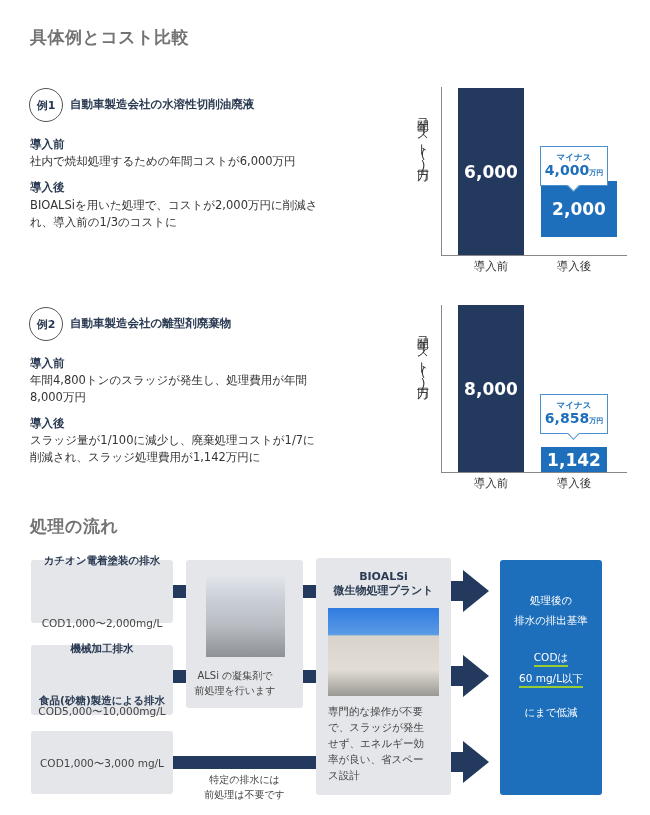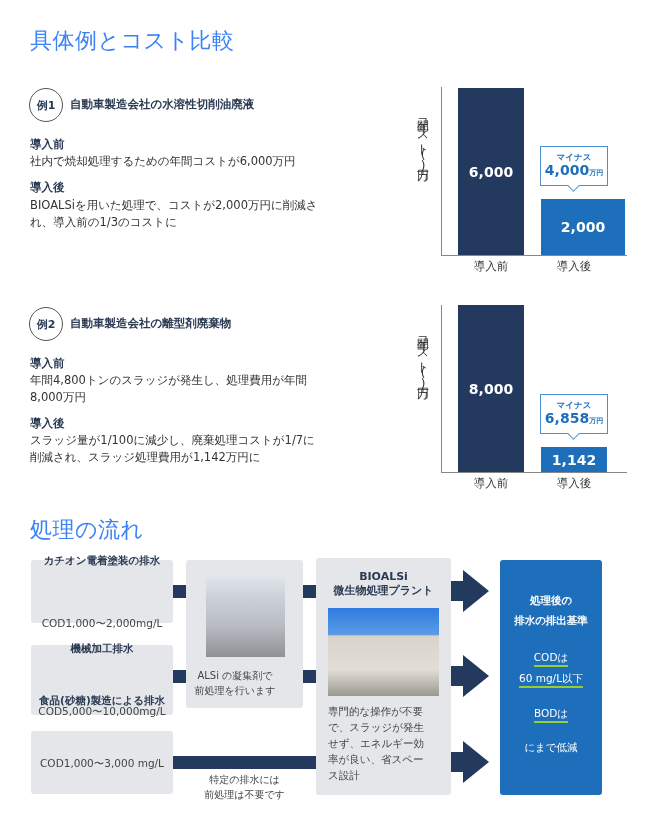--- a/index.html
+++ b/index.html
@@ -1,48 +1,48 @@
 <!DOCTYPE html>
 <html><head>
 <meta charset="utf-8">
 <style>
   * { box-sizing: border-box; margin: 0; padding: 0; }
   body { width: 650px; height: 815px; background: #ffffff; position: relative; overflow: hidden;
          font-family: "DejaVu Sans", "Liberation Sans", sans-serif; color: #333; }
   .abs { position: absolute; }
-  .h1 { font-size: 22px; font-weight: normal; color: #3b82f6; letter-spacing: 0.5px; }
+  .h1 { font-size: 17px; font-weight: bold; color: #737373; letter-spacing: 0.5px; }
   .badge { width: 34px; height: 34px; border: 1px solid #555; border-radius: 50%;
            font-size: 11px; font-weight: bold; color: #2a3a52; display: flex; align-items: center; justify-content: center; }
   .ex-title { font-size: 11.5px; font-weight: bold; color: #2a3a52; }
   .lbl { font-size: 11.5px; font-weight: bold; color: #2a3a52; }
   .txt { font-size: 11.5px; color: #333; line-height: 17px; }
   .axis-v { width: 1px; background: #888; }
   .axis-h { height: 1px; background: #888; }
   .ylabel { font-size: 12px; color: #333; writing-mode: vertical-rl; text-orientation: upright; letter-spacing: -1px; }
-  .bar { display: flex; align-items: center; justify-content: center; color: #fff; font-weight: bold; font-size: 14px; }
+  .bar { display: flex; align-items: center; justify-content: center; color: #fff; font-weight: bold; font-size: 17px; }
   .bar.before { background: #233a5e; }
   .bar.after { background: #1e6fbb; }
   .xtick { font-size: 11.5px; color: #333; width: 66px; text-align: center; }
   .callout { border: 1px solid #4a90d0; background: #fff; text-align: center; color: #1e6fbb; font-weight: bold; }
   .callout .c1 { font-size: 8.5px; line-height: 10px; margin-top: 5px; }
   .callout .c2 { font-size: 14px; line-height: 16px; }
   .callout .c2 small { font-size: 7px; }
   .callout-tip { width: 9px; height: 9px; background: #fff; border-right: 1px solid #4a90d0; border-bottom: 1px solid #4a90d0; transform: rotate(45deg); }
   .box { background: #e4e6ea; border-radius: 3px; }
   .src { display: flex; flex-direction: column; align-items: center; justify-content: center; text-align: center; gap: 48px; }
   .src .t { font-size: 10.5px; font-weight: bold; color: #2a3a52; }
   .src .v { font-size: 10.5px; color: #444; line-height: 14px; }
   .conn { background: #233a5e; }
   .photo1 { background: linear-gradient(180deg, #dfe4ea 0%, #c9ced6 30%, #b9bcc2 60%, #8e9196 100%); }
   .photo2 { background: linear-gradient(180deg, #2f7be0 0%, #5a9be6 30%, #d8d4cc 32%, #e2ded6 70%, #9a9892 100%); }
   .small { font-size: 10px; color: #444; line-height: 15px; text-align: center; }
   .arrow { width: 0; height: 0; border-top: 21px solid transparent; border-bottom: 21px solid transparent; border-left: 26px solid #233a5e; }
   .arrow-stem { background: #233a5e; }
   .result { background: #1e6fbb; border-radius: 3px; color: #fff; text-align: center; }
-  .result .hd { font-size: 10.5px; font-weight: bold; line-height: 20px; }
+  .result .hd { font-size: 10.5px; font-weight: normal; line-height: 20px; }
   .result .ul { font-size: 10.5px; line-height: 16px; display: inline-block; border-bottom: 2px solid #9acd32; }
   .result .ft { font-size: 10.5px; }
 </style>
 </head>
 <body>
 
 <div class="abs h1" style="left:30px; top:26px;">具体例とコスト比較</div>
 
 <div class="abs badge" style="left:29px; top:88px;text-align:right;">例1</div>
 <div class="abs ex-title" style="left:70px; top:97px;">自動車製造会社の水溶性切削油廃液</div>
@@ -52,21 +52,21 @@
 <div class="abs txt" style="left:30px; top:197px;">BIOALSiを用いた処理で、コストが2,000万円に削減さ</div>
 <div class="abs txt" style="left:30px; top:214px;">れ、導入前の1/3のコストに</div>
 
 <div>
   <div class="abs ylabel" style="left:414px; top:112px;">年間コスト(万円)</div>
   <div class="abs axis-v" style="left:441px; top:87px; height:169px;"></div>
   <div class="abs axis-h" style="left:441px; top:255px; width:186px;"></div>
   <div class="abs bar before" style="left:458px; top:88px; width:66px; height:167px;">
       <span>6,000</span>
     </div>
-  <div class="abs bar after" style="left:541px; top:199px; width:84px; height:56px;justify-content:center;">
+  <div class="abs bar after" style="left:541px; top:181px; width:76px; height:56px;justify-content:center;">
       <span>2,000</span>
     </div>
   <div class="abs callout" style="left:540px; top:146px; width:68px; height:40px;">
     <div class="c1">マイナス</div>
     <div class="c2"><span>4,000</span><small>万円</small></div>
   </div>
   <div class="abs callout-tip" style="left:569px; top:181px;"></div>
   <div class="abs xtick" style="left:458px; top:259px;">導入前</div>
   <div class="abs xtick" style="left:541px; top:259px;">導入後</div>
 </div>
@@ -158,16 +158,15 @@
 <div class="abs result" style="left:500px; top:560px; width:102px; height:235px;">
   <div style="margin-top:30px;" class="hd">
     <div>処理後の</div>
     <div>排水の排出基準</div>
   </div>
   <div style="margin-top:16px;">
     <div><span class="ul">CODは</span></div>
     <div><span class="ul">60 mg/L以下</span></div>
   </div>
   <div style="margin-top:14px;">
-    <div><span class="ul">BODは</span></div>
   </div>
   <div style="margin-top:18px;" class="ft">にまで低減</div>
 </div>
 
 </body></html>

